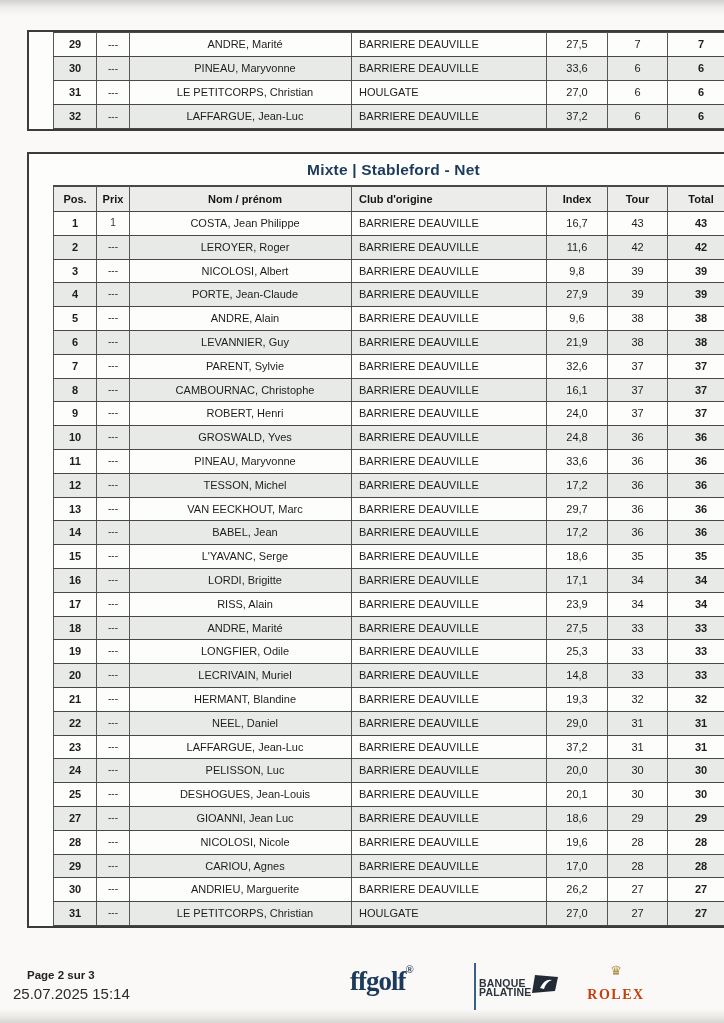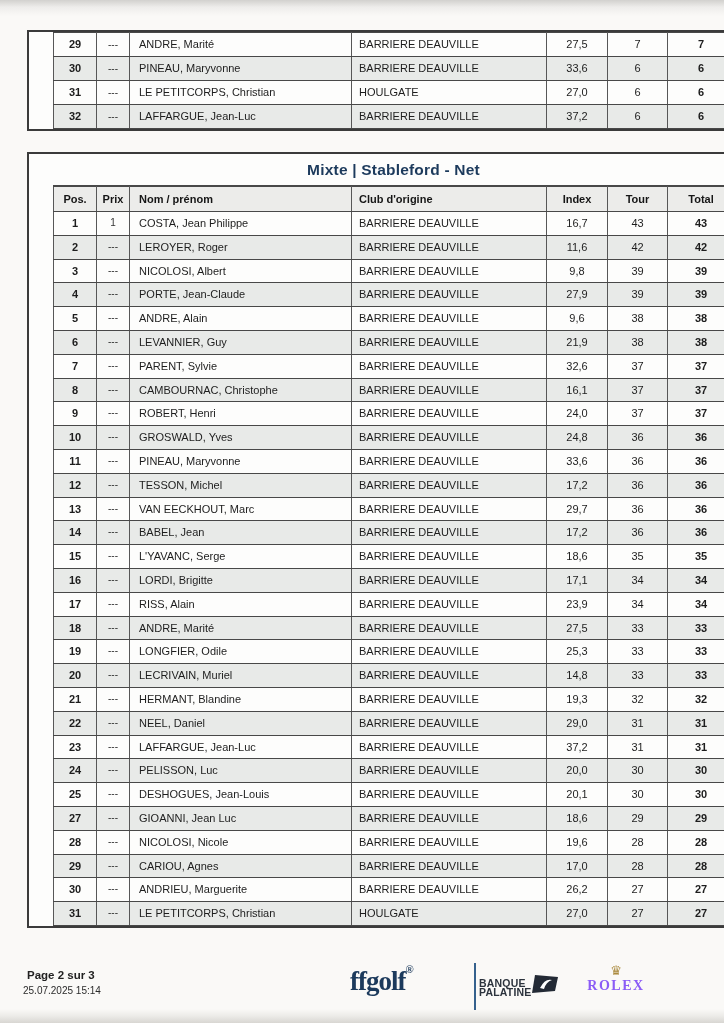--- a/index.html
+++ b/index.html
@@ -30,37 +30,37 @@
     border-top:1.6px solid #484848;border-bottom:1.6px solid #484848;
     white-space:nowrap;overflow:hidden;padding:0;
   }
   td{font-size:11px;color:#1d1d1d;height:22.8px;line-height:22.8px;text-align:center;}
   .tbl-top td{height:23px;line-height:23px;}
   tbody tr:nth-child(even) td{background:#e8eae8;}
   tbody tr:nth-child(odd) td{background:#fdfdfc;}
 
   td.c-pos{font-weight:bold;}
   td.c-prix{font-size:10px;color:#333;}
-  td.c-name,th.h-name{text-align:left;padding-left:9px;}
+  td.c-name,th.h-name{text-align:center;padding-left:9px;}
   td.c-club,th.h-club{text-align:left;padding-left:7px;}
   td.c-total{font-weight:bold;}
 
   .tbl-title{
     height:31px;display:flex;align-items:center;justify-content:center;
     font-size:15.5px;font-weight:bold;color:#1c3a5c;letter-spacing:.2px;
     border-bottom:1.6px solid #484848;background:#fdfdfc;
   }
   thead th{
     height:24px;background:#ececea;font-size:11px;font-weight:bold;color:#161616;
     text-align:center;
   }
 
   
   .page-label{position:absolute;left:27px;top:969px;font-size:11.5px;font-weight:bold;color:#222;}
-  .timestamp{position:absolute;left:23px;top:985px;font-size:10px;color:#2b2b2b;}
+  .timestamp{position:absolute;left:13px;top:985px;font-size:15px;color:#2b2b2b;}
 
   .ffgolf{
     position:absolute;left:350px;top:966px;width:118px;text-align:left;
     font-family:"Liberation Serif",serif;font-weight:bold;font-size:27px;
     color:#1c3a5c;letter-spacing:-1px;
   }
   .ffgolf .reg{font-size:11px;vertical-align:top;position:relative;top:-3px;letter-spacing:0;}
 
   .footer-divider{position:absolute;left:474px;top:963px;width:2px;height:47px;background:#35618d;}
 
@@ -68,21 +68,21 @@
     position:absolute;left:479px;top:978px;
     font-size:10.5px;line-height:9px;font-weight:bold;letter-spacing:.2px;
     color:#2c333d;transform:scaleY(1.08);transform-origin:top left;
   }
   .banque-flag{position:absolute;left:532px;top:974px;}
 
   .rolex{position:absolute;left:584px;top:965px;width:64px;text-align:center;}
   .rolex-crown{font-size:13px;line-height:12px;color:#ab8b3f;}
   .rolex-text{
     font-family:"Liberation Serif",serif;font-weight:bold;font-size:14px;
-    letter-spacing:1.5px;color:#8b5cf6;margin-top:1px;
+    letter-spacing:1.5px;color:#c2410c;margin-top:10px;
   }
 </style>
 </head>
 <body>
 
 <div class="scan-edge-top"></div>
 <div class="scan-edge-bottom"></div>
 
 <div class="tbl-wrap tbl-wrap-top">
   <table class="tbl-top">

